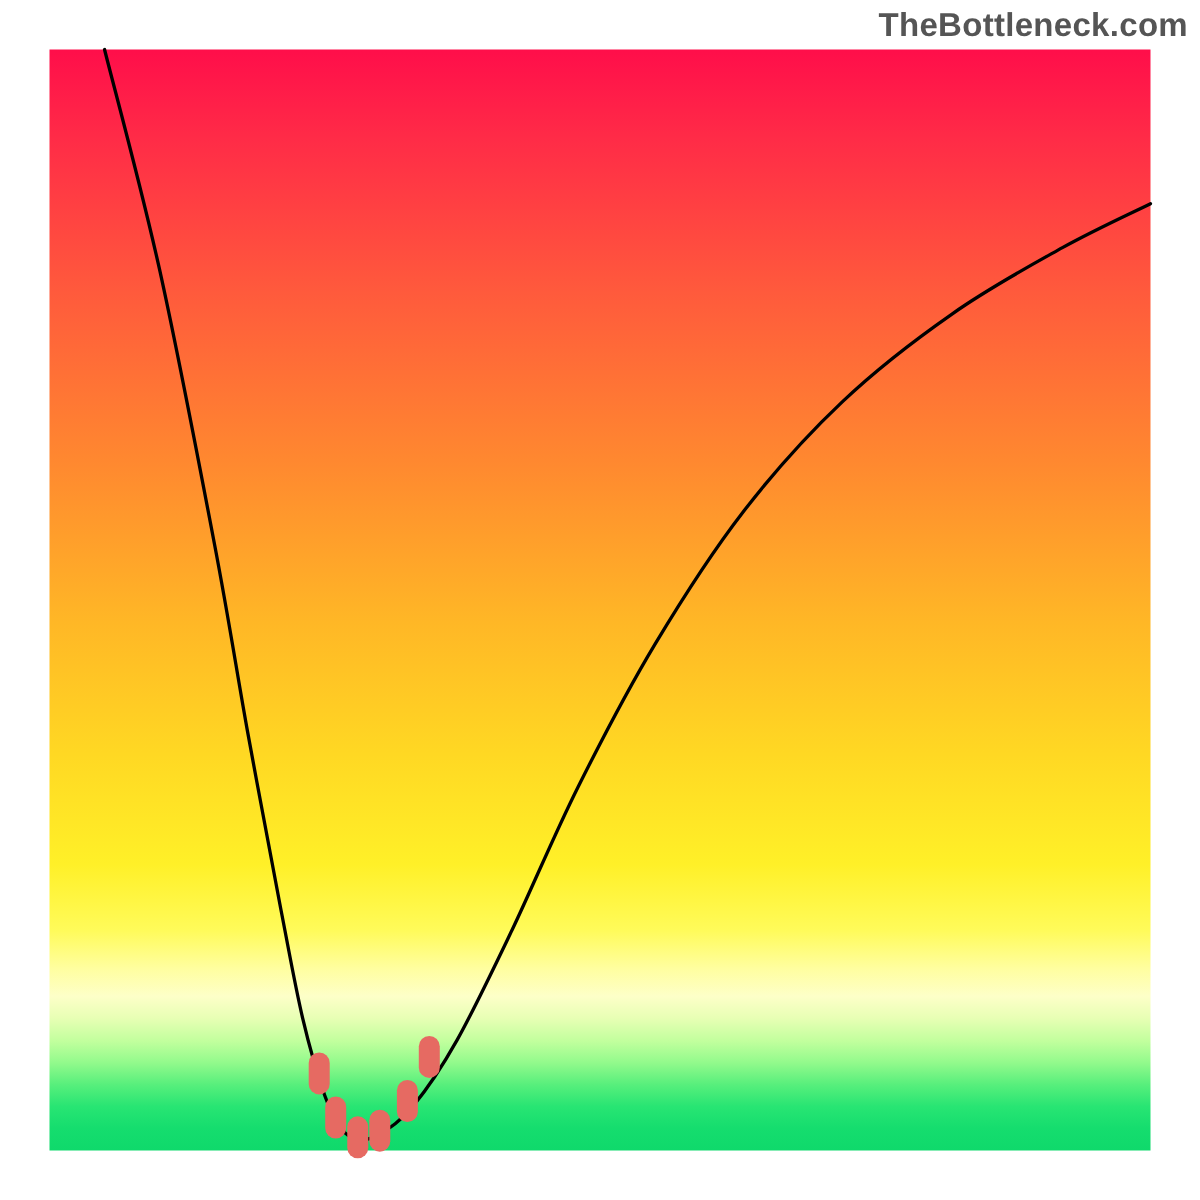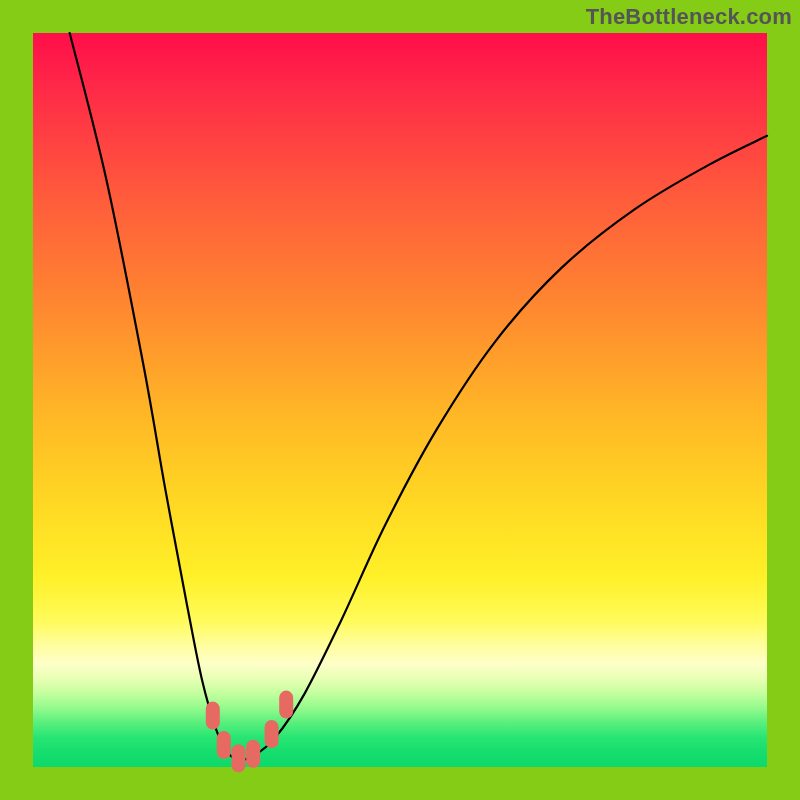--- a/index.html
+++ b/index.html
@@ -8,21 +8,21 @@
     width: 800px;
     height: 800px;
     background: #000;
     font-family: Arial, Helvetica, sans-serif;
     overflow: hidden;
   }
   .frame {
     position: relative;
     width: 800px;
     height: 800px;
-    background: #84cc16;
+    background: #ffffff;
   }
   .attribution {
     position: absolute;
     top: 4px;
     right: 8px;
     color: #555;
     font-size: 22px;
     font-weight: 600;
     letter-spacing: 0.2px;
     user-select: none;

